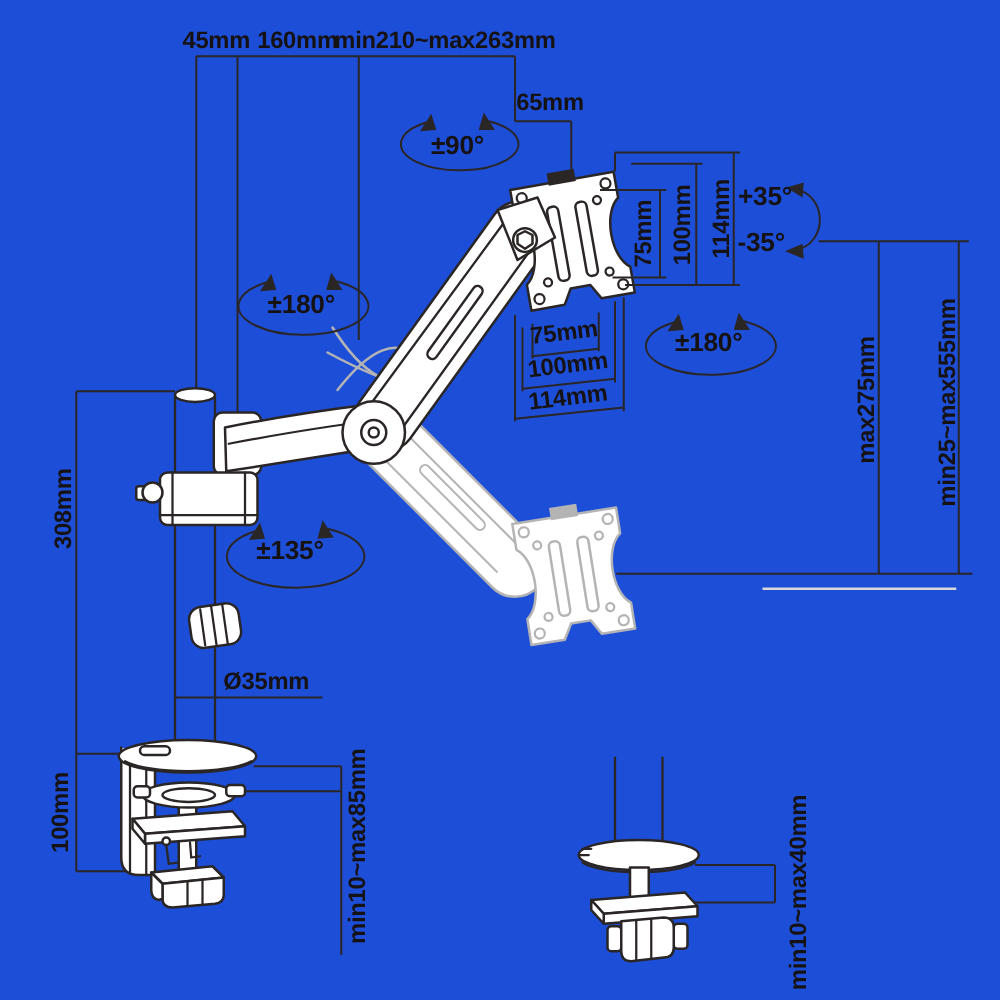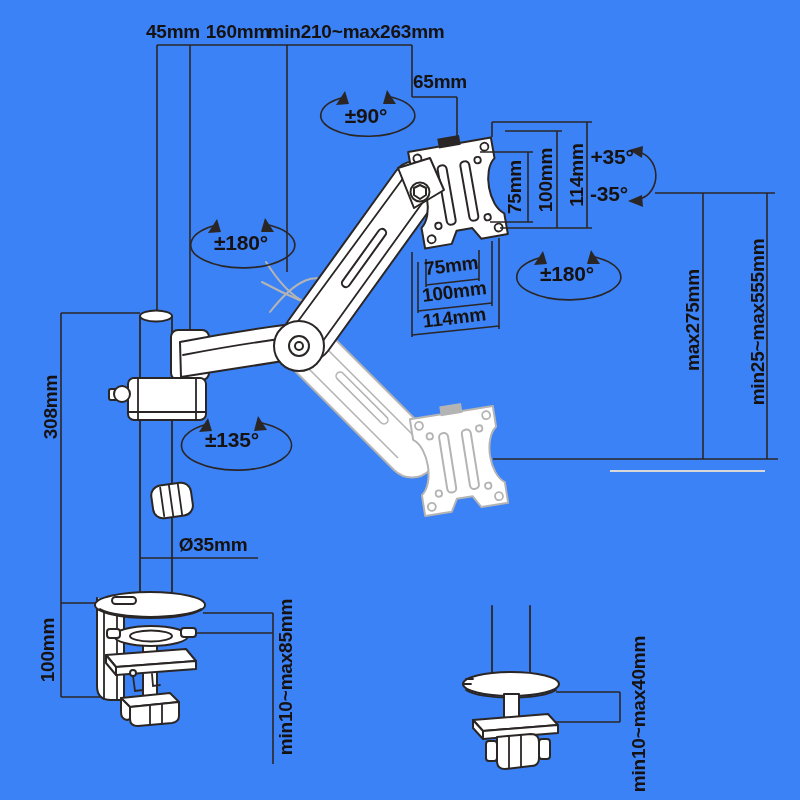--- a/index.html
+++ b/index.html
@@ -1,16 +1,16 @@
 <!DOCTYPE html>
 <html><head>
 <meta charset="utf-8">
 <style>
   html,body{margin:0;padding:0;background:#ffffff;}
-  #stage{position:relative;width:800px;height:800px;background:#3b82f6;overflow:hidden;
+  #stage{position:relative;width:800px;height:800px;background:#1d4ed8;overflow:hidden;
          font-family:"Liberation Sans",sans-serif;}
   svg{display:block}
   .dim{stroke:#2b2626;stroke-width:1.6;fill:none;stroke-linecap:butt;}
   .part{stroke:#2b2626;stroke-width:2;fill:#ffffff;stroke-linejoin:round;stroke-linecap:round;}
   .partline{stroke:#2b2626;stroke-width:1.8;fill:none;stroke-linecap:round;}
   .ghost *{stroke:#b4b4b4;}
   .ghostline{stroke:#b4b4b4;stroke-width:2;fill:none;stroke-linecap:round;}
   .arrow{fill:#2b2626;stroke:none;}
   text{fill:#171212;font-weight:600;font-size:19px;letter-spacing:-0.2px;}
   .deg{font-size:21px;font-weight:700;}

